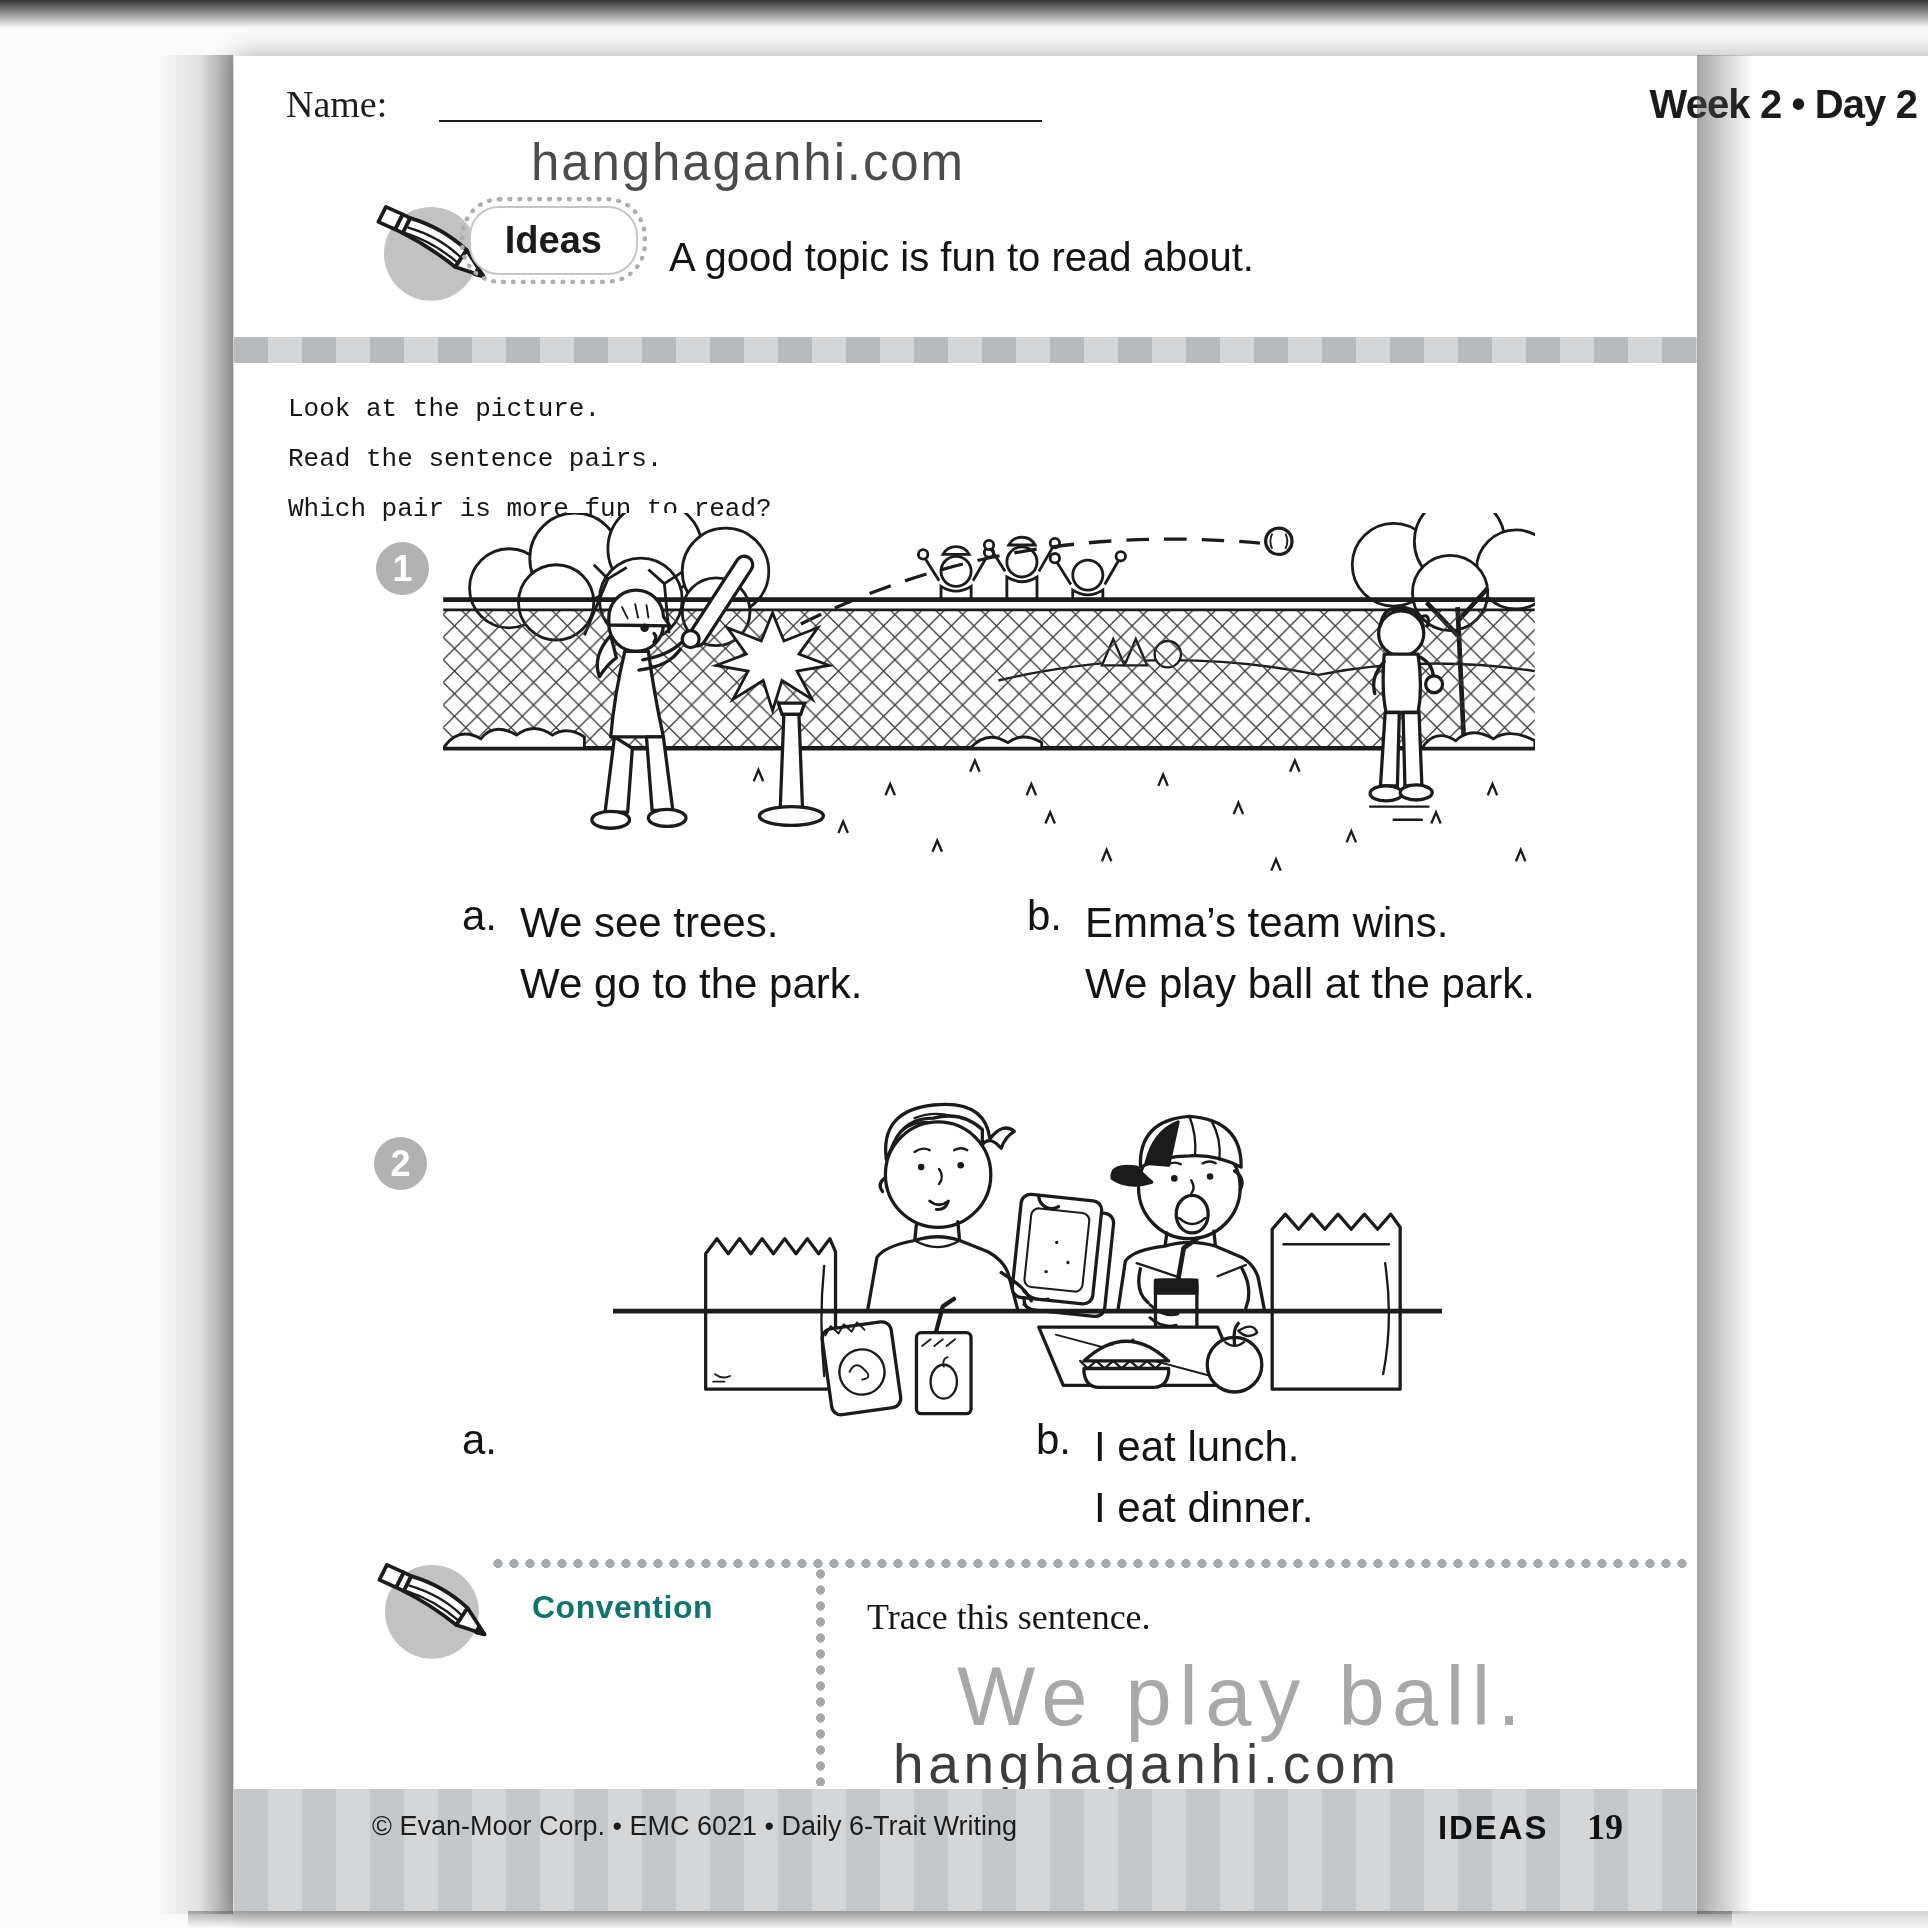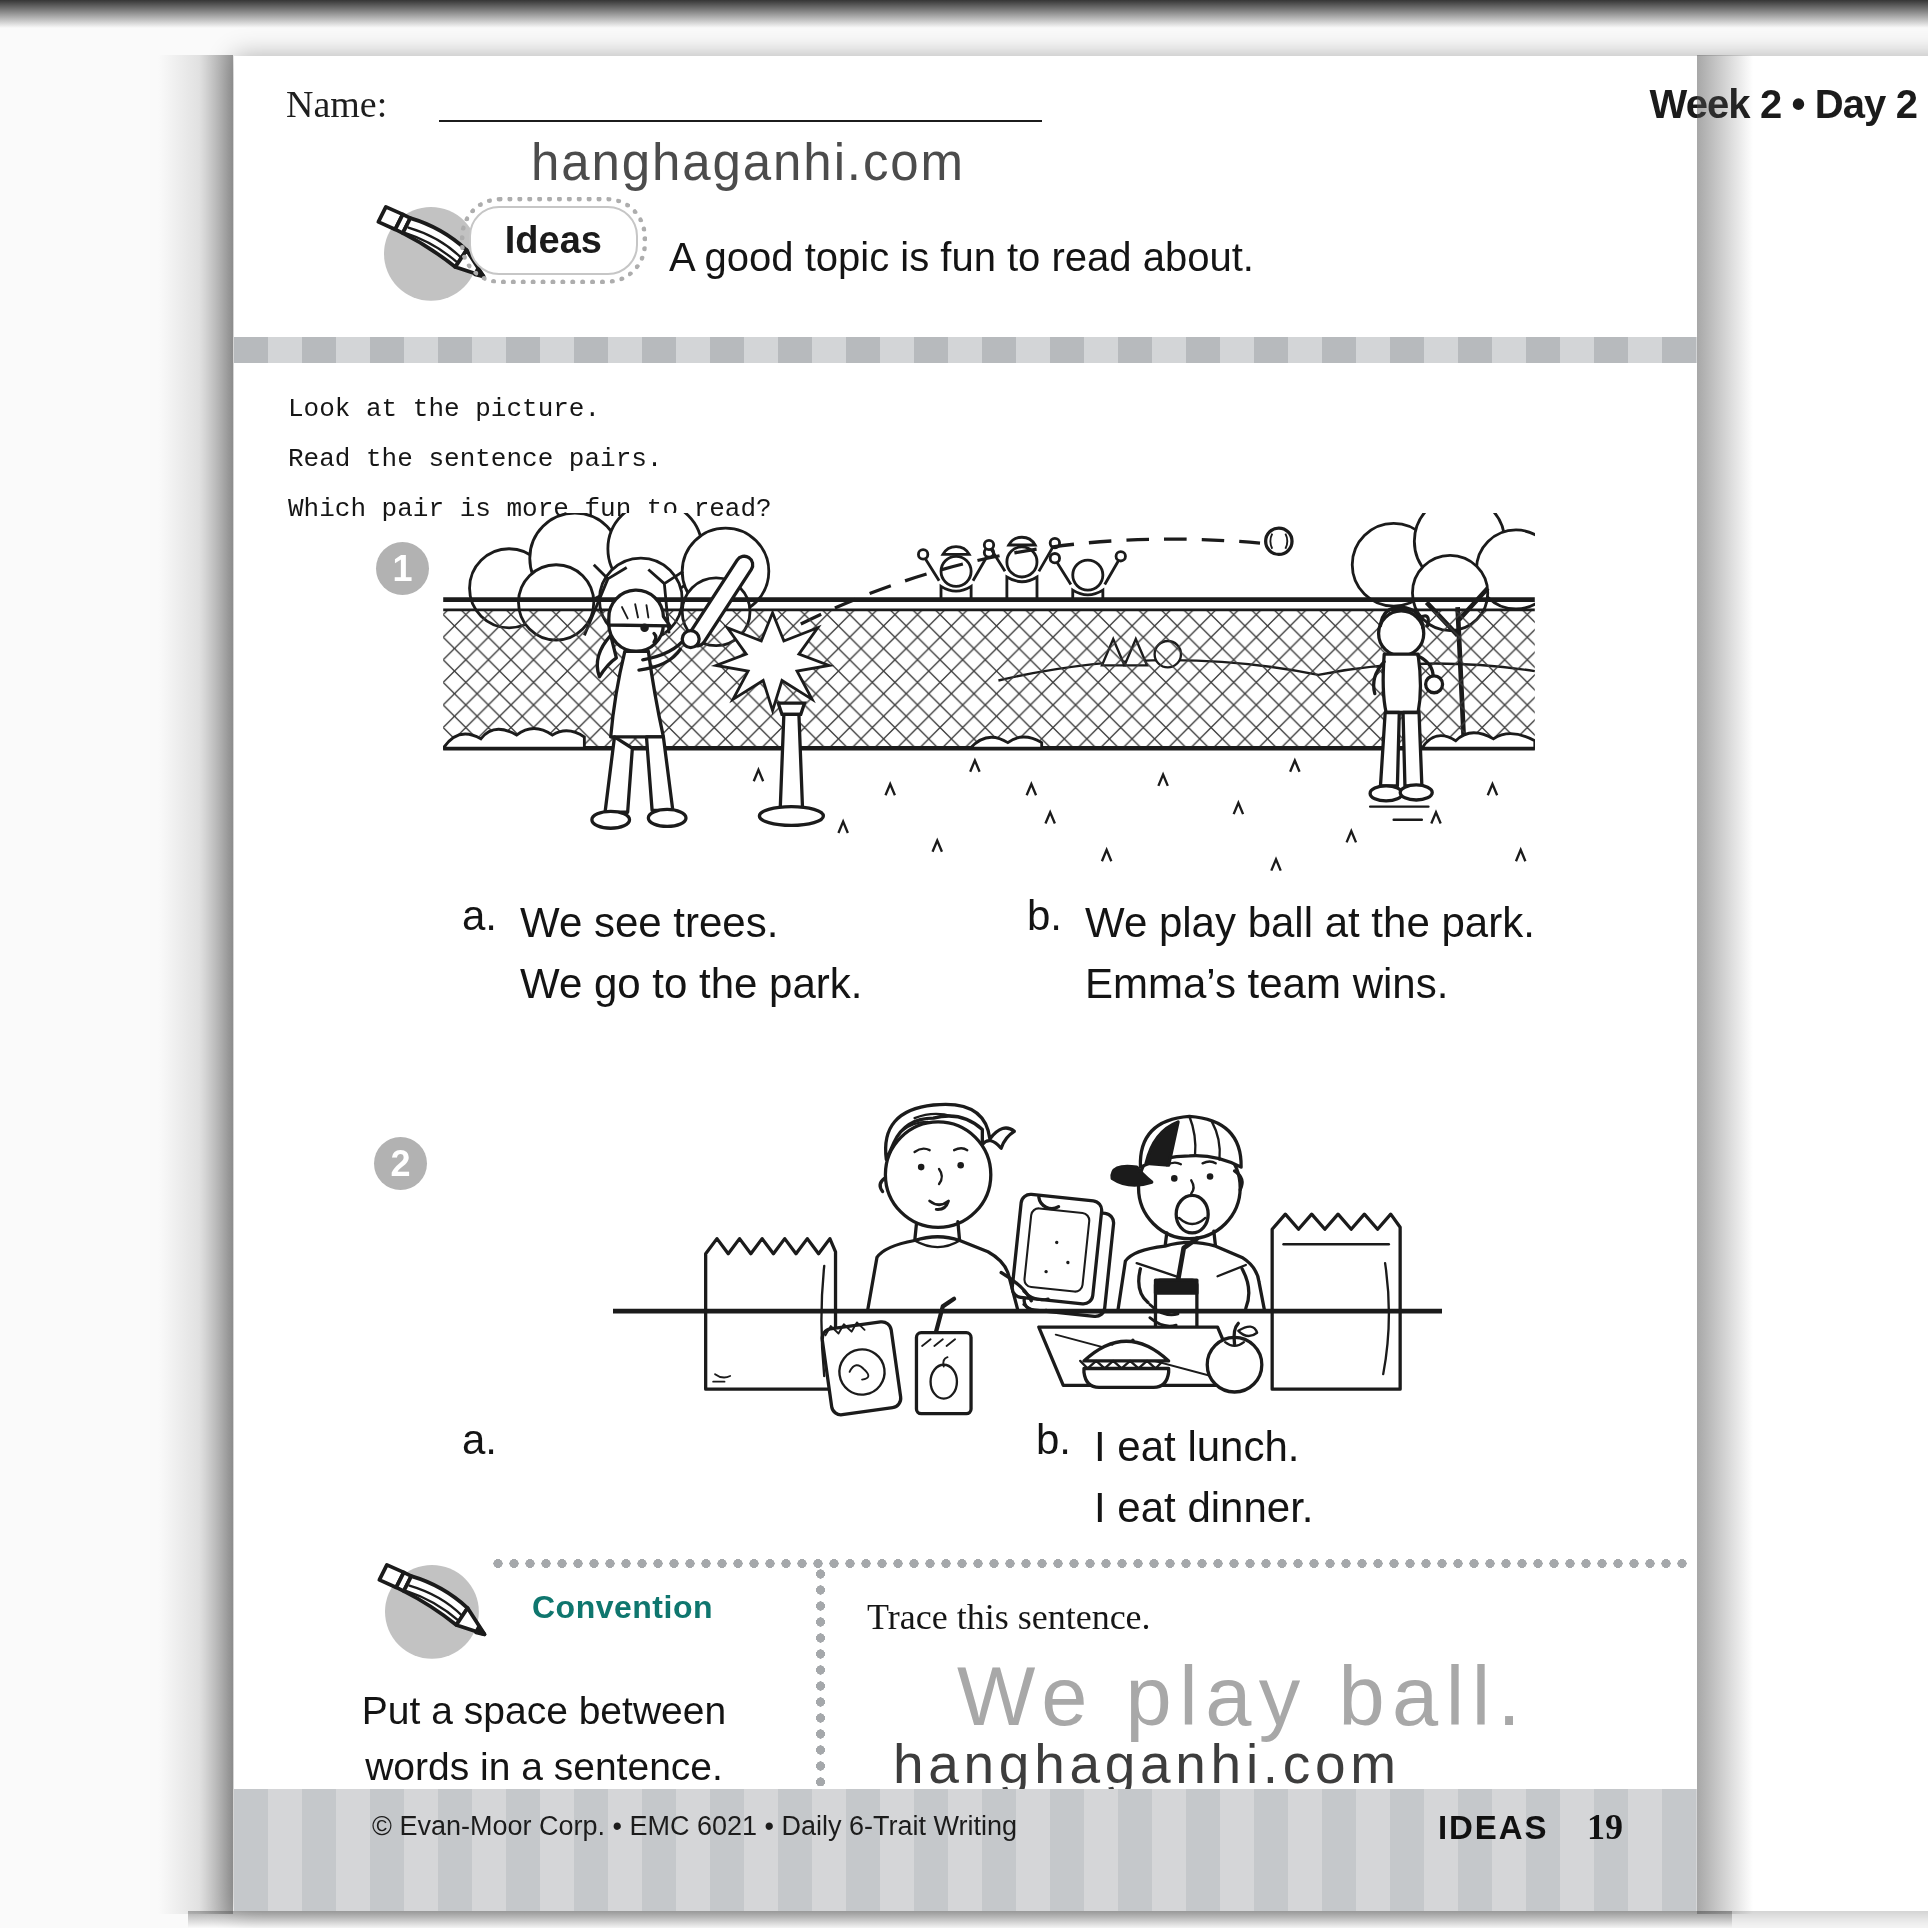--- a/index.html
+++ b/index.html
@@ -263,22 +263,22 @@
   <div class="abs pair-row row1a">
     <div class="pair-label">a.</div>
     <div class="pair-lines">
       <div>We see trees.</div>
       <div>We go to the park.</div>
     </div>
   </div>
   <div class="abs pair-row row1b">
     <div class="pair-label">b.</div>
     <div class="pair-lines">
+      <div>Emma’s team wins.</div>
       <div>We play ball at the park.</div>
-      <div>Emma’s team wins.</div>
     </div>
   </div>
 
   <div class="abs num-badge badge-2">2</div>
 
   <div class="abs illu-2">
     <svg width="829" height="367" viewBox="0 0 880 390">
       <g stroke="#1b1b1b" stroke-width="3.5" fill="#fff" stroke-linecap="round" stroke-linejoin="round">
 
         <path d="M98 336 L98 192 L110 176 L122 192 L134 176 L146 192 L158 176 L170 192 L182 176 L194 192 L206 176 L218 192 L230 176 L236 190 L236 336 Z"></path>
@@ -390,24 +390,20 @@
         <path d="M12 34 L20 18 L38 26 L30 42 Z"></path>
         <path d="M30 42 L38 26 L46 30 L38 46 Z"></path>
         <path d="M38 46 L46 30 Q80 40 106 64 L94 82 Q66 60 38 46 Z"></path>
         <path d="M44 40 Q78 50 100 72 M41 46 Q72 56 97 78" fill="none" stroke-width="2.5"></path>
         <path d="M94 82 L106 64 L124 92 Z"></path>
         <path d="M118 84 L124 92 L115 90 Z" fill="#1b1b1b"></path>
       </g>
     </svg>
   </div>
   <div class="abs conv-title">Convention</div>
-  <div class="abs conv-tip">
-    <div>Put a space between</div>
-    <div>words in a sentence.</div>
-  </div>
 
   <div class="abs trace-label">Trace this sentence.</div>
   <div class="abs trace-sentence">We play ball.</div>
   <div class="abs wm-bottom">hanghaganhi.com</div>
 
   <div class="abs bottom-band"></div>
   <div class="abs footer-copy">© Evan-Moor Corp. • EMC 6021 • Daily 6-Trait Writing</div>
   <div class="abs footer-trait">IDEAS</div>
   <div class="abs footer-page">19</div>
 

